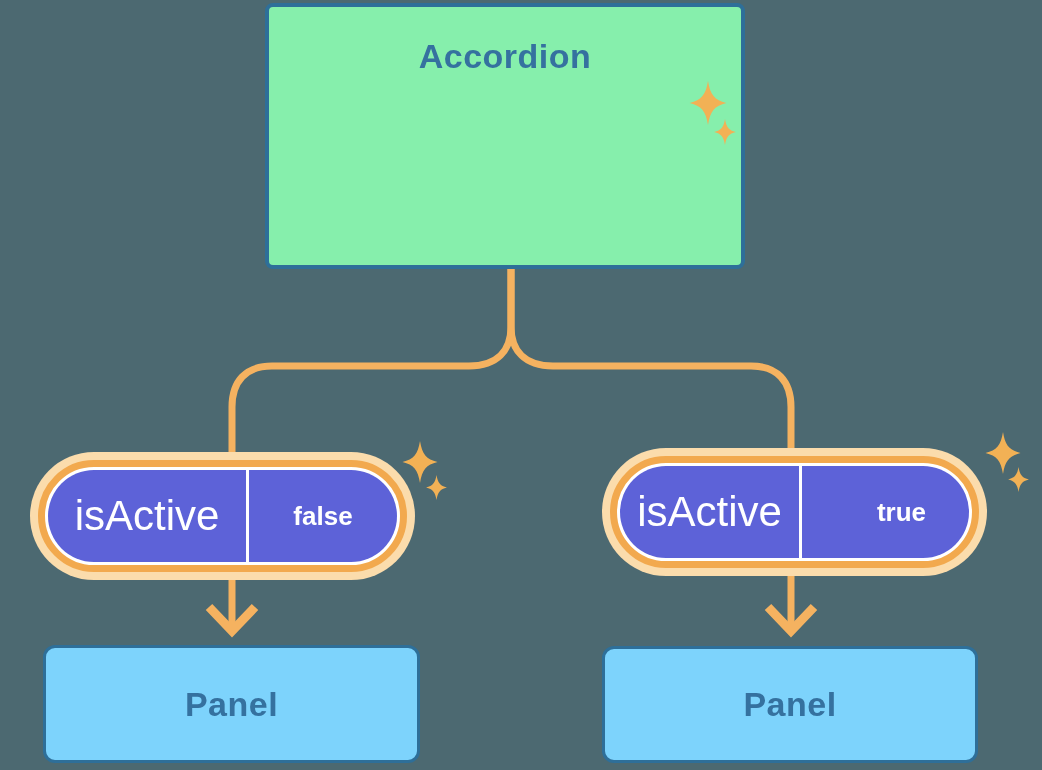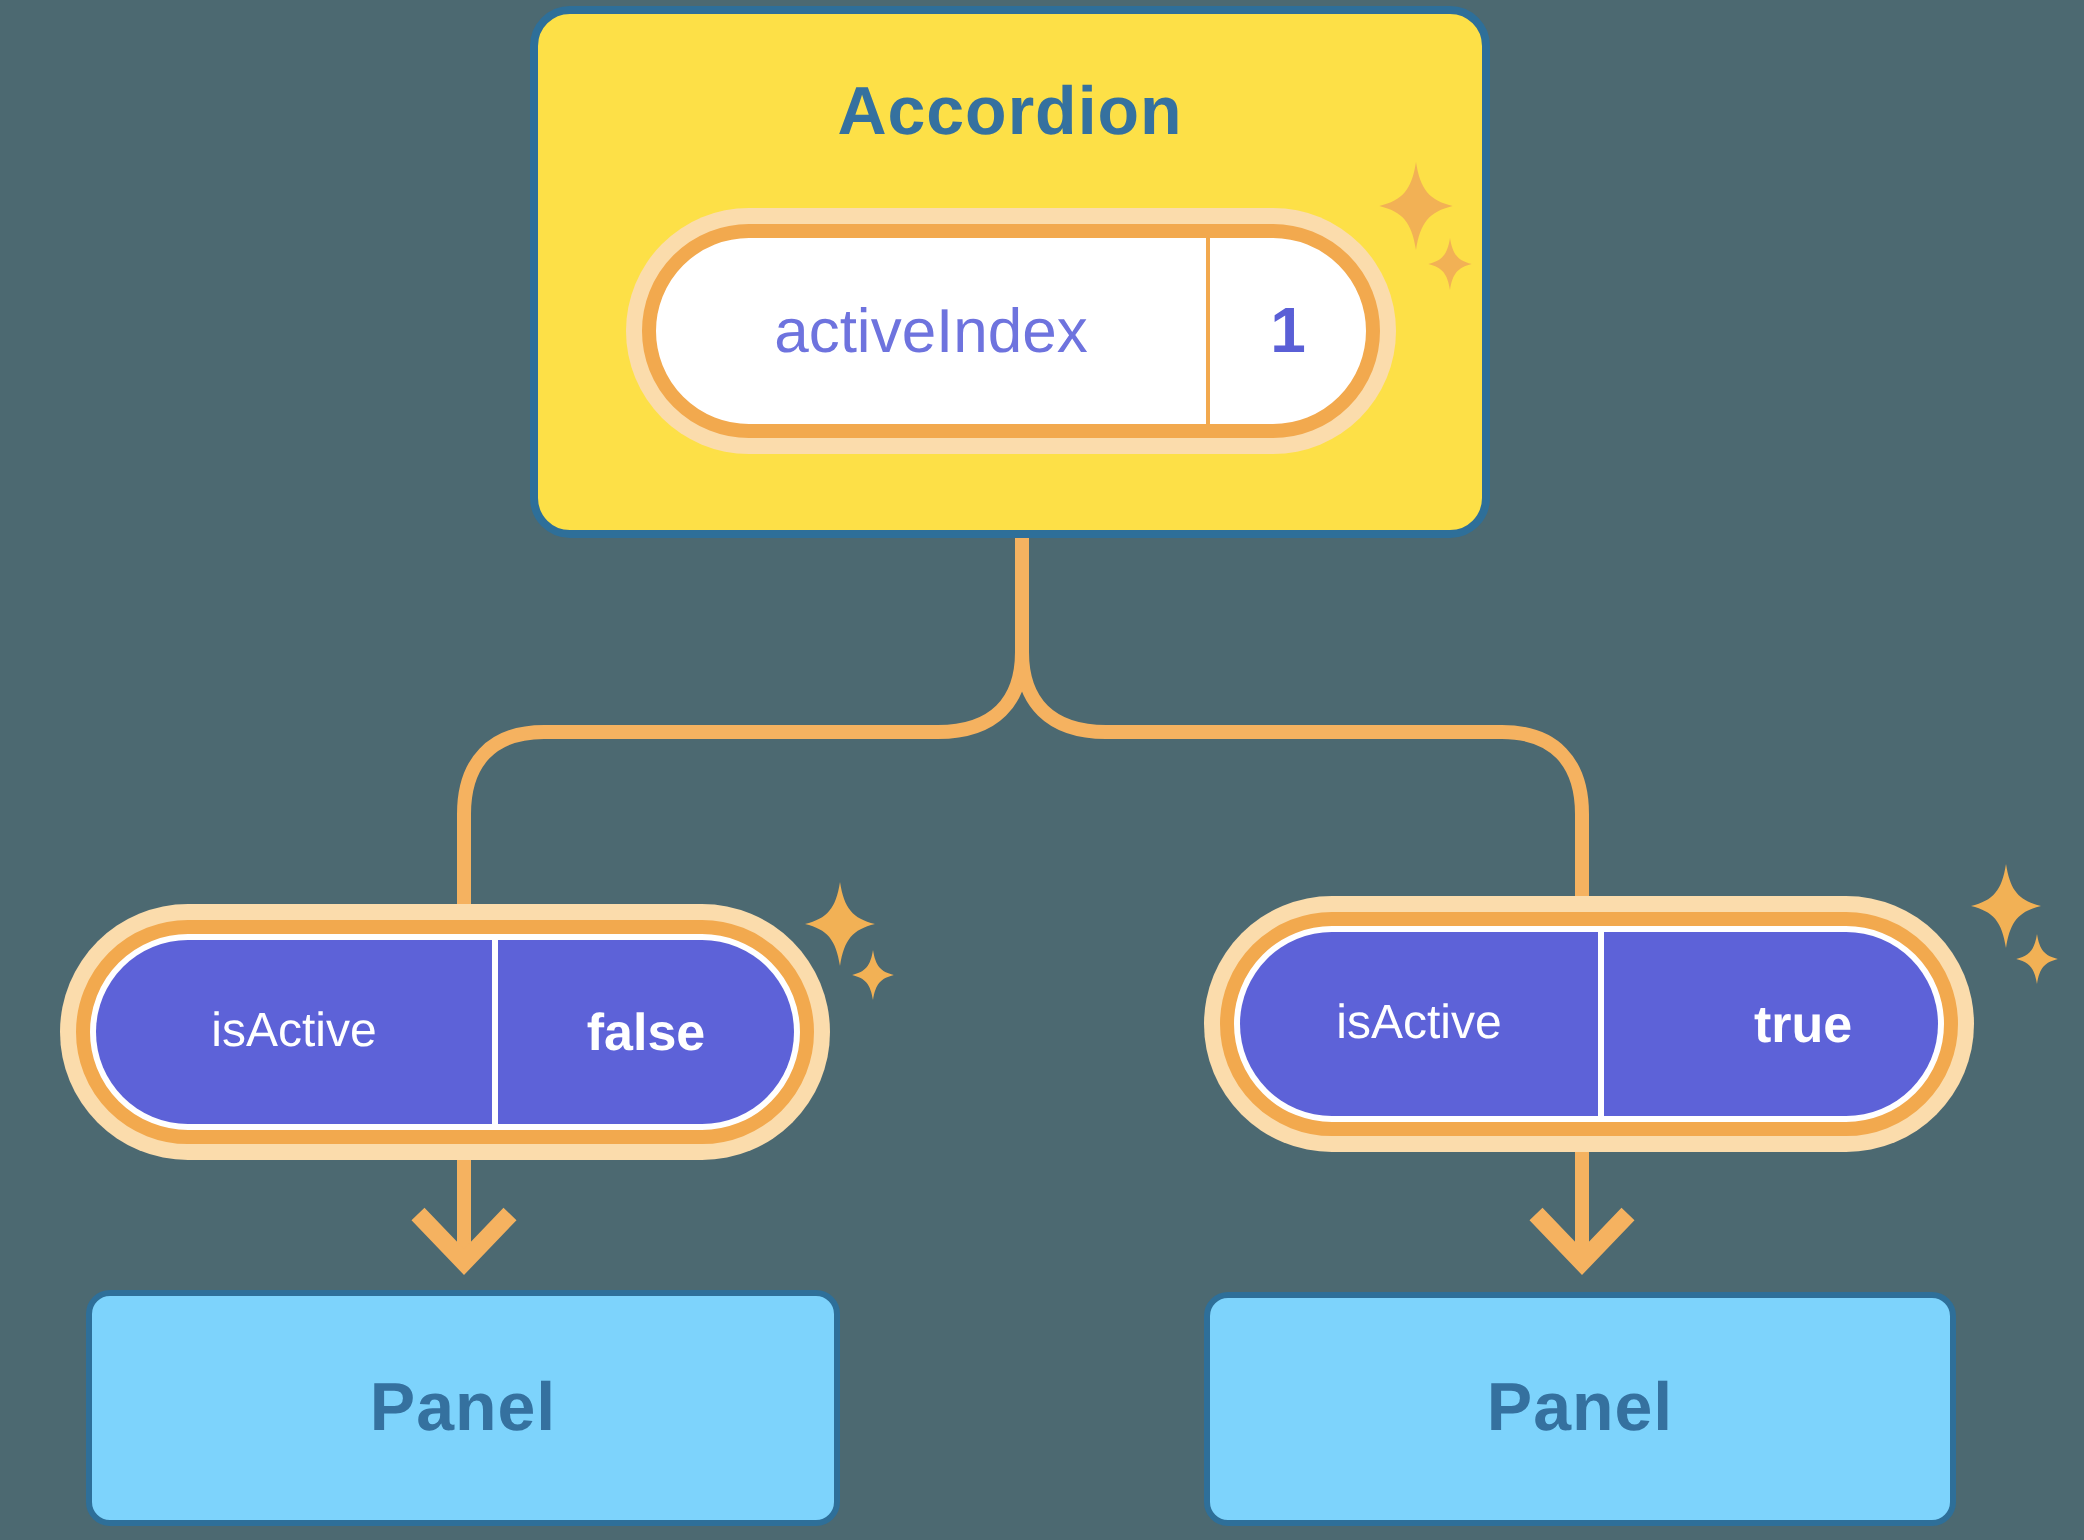--- a/index.html
+++ b/index.html
@@ -4,22 +4,22 @@
 <style>
   html,body{margin:0;padding:0;}
   body{
     width:1042px;height:770px;position:relative;overflow:hidden;
     background:#4C6971;
     font-family:"Liberation Sans","DejaVu Sans",sans-serif;
   }
   .abs{position:absolute;}
   
   .card{
-    position:absolute;background:#fde047;border:4px solid #2E6F99;
-    border-radius:20px;box-sizing:border-box;
+    position:absolute;background:#86efac;border:4px solid #2E6F99;
+    border-radius:8px;box-sizing:border-box;
   }
   .card-title{
     text-align:center;color:#35719F;font-size:34px;font-weight:600;
     letter-spacing:.5px;
   }
   .panel-card{
     position:absolute;background:#7dd3fc;border:3px solid #2E6F99;
     border-radius:12px;box-sizing:border-box;
     display:flex;align-items:center;justify-content:center;
   }
@@ -45,21 +45,21 @@
   
   .pill-ring-purple{
     width:100%;height:100%;box-sizing:border-box;
     border:7px solid #F2A94E;border-radius:999px;background:#ffffff;
     padding:3px;
   }
   .pill-core{
     width:100%;height:100%;box-sizing:border-box;background:#5D62D8;
     border-radius:999px;display:flex;align-items:stretch;overflow:hidden;
   }
-  .pill-core .pill-label{color:#ffffff;font-size:24px;}
+  .pill-core .pill-label{color:#ffffff;font-size:42px;}
   .pill-sep-white{width:3px;background:#ffffff;}
   .pill-value-white{
     display:flex;align-items:center;justify-content:center;
     color:#ffffff;font-size:26px;font-weight:700;
   }
   svg{display:block;}
 </style>
 </head>
 <body>
 
@@ -67,27 +67,20 @@
   <g stroke="#F5B260" fill="none">
     <path d="M511 266 L511 326 C511 351 497 366 469 366 L272 366 C246 366 232 381 232 407 L232 628" stroke-width="7"></path>
     <path d="M511 266 L511 326 C511 351 525 366 553 366 L751 366 C777 366 791 381 791 407 L791 628" stroke-width="7"></path>
     <polyline points="209,607 232,631 255,607" stroke-width="9"></polyline>
     <polyline points="768,607 791,631 814,607" stroke-width="9"></polyline>
   </g>
 </svg>
 
 <div class="card" style="left:265px;top:3px;width:480px;height:266px;z-index:2;">
   <div class="card-title" style="margin-top:30px;">Accordion</div>
-  <div class="pill-glow" style="left:44px;top:97px;width:385px;height:123px;">
-    <div class="pill-ring">
-      <div class="pill-label">activeIndex</div>
-      <div class="pill-sep-orange"></div>
-      <div class="pill-value-blue">1</div>
-    </div>
-  </div>
 </div>
 
 <div class="pill-glow" style="left:30px;top:452px;width:385px;height:128px;z-index:2;">
   <div class="pill-ring-purple">
     <div class="pill-core">
       <div class="pill-label">isActive</div>
       <div class="pill-sep-white"></div>
       <div class="pill-value-white" style="width:148px;">false</div>
     </div>
   </div>

